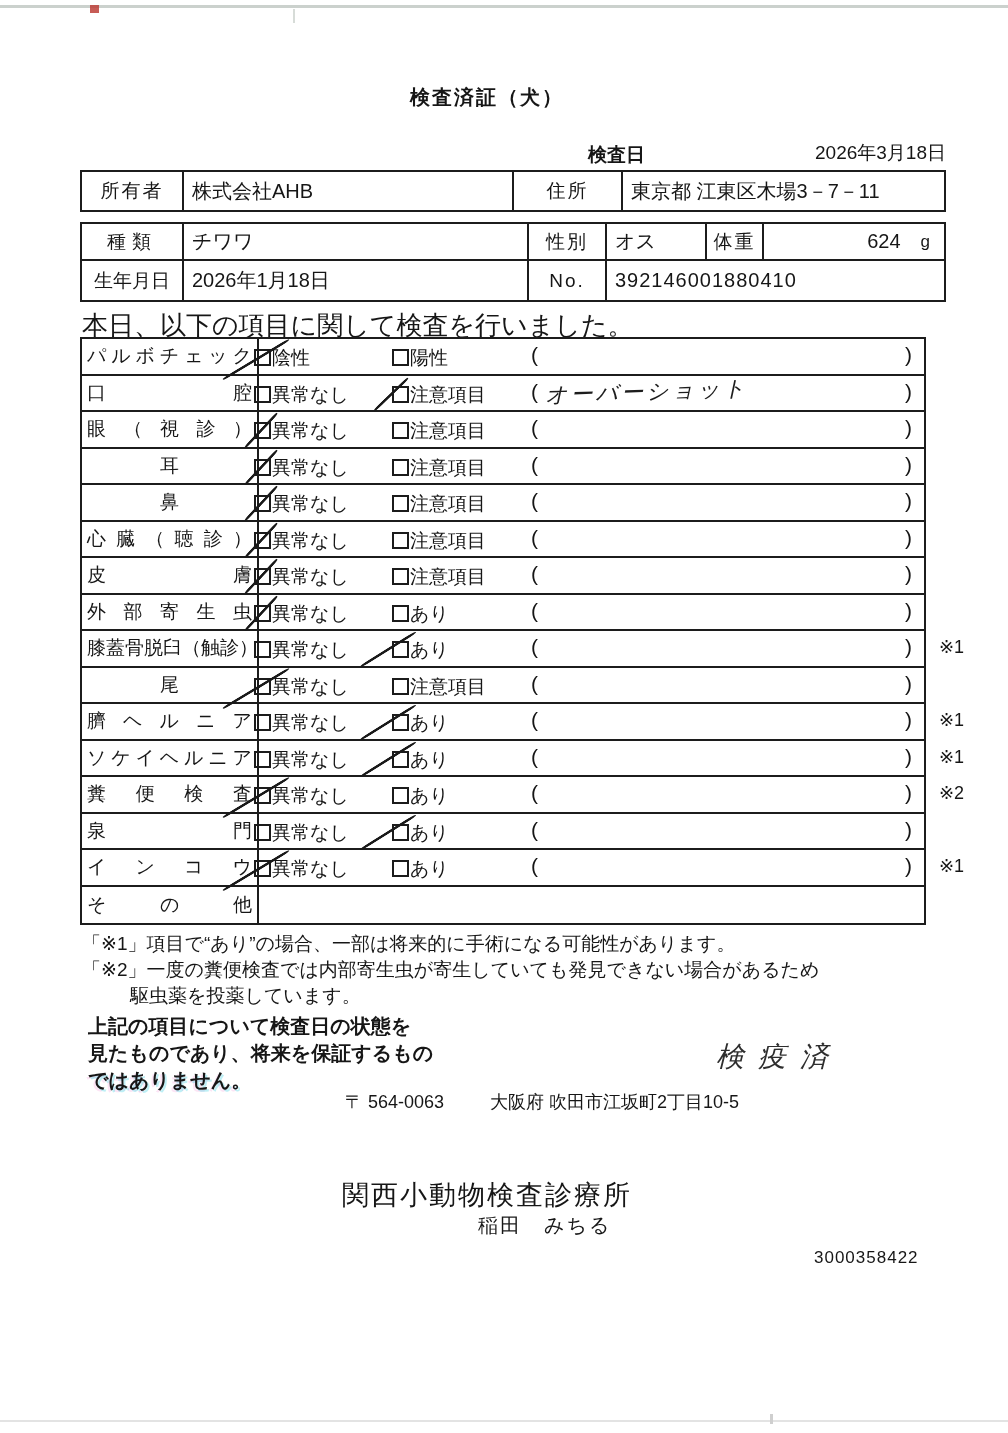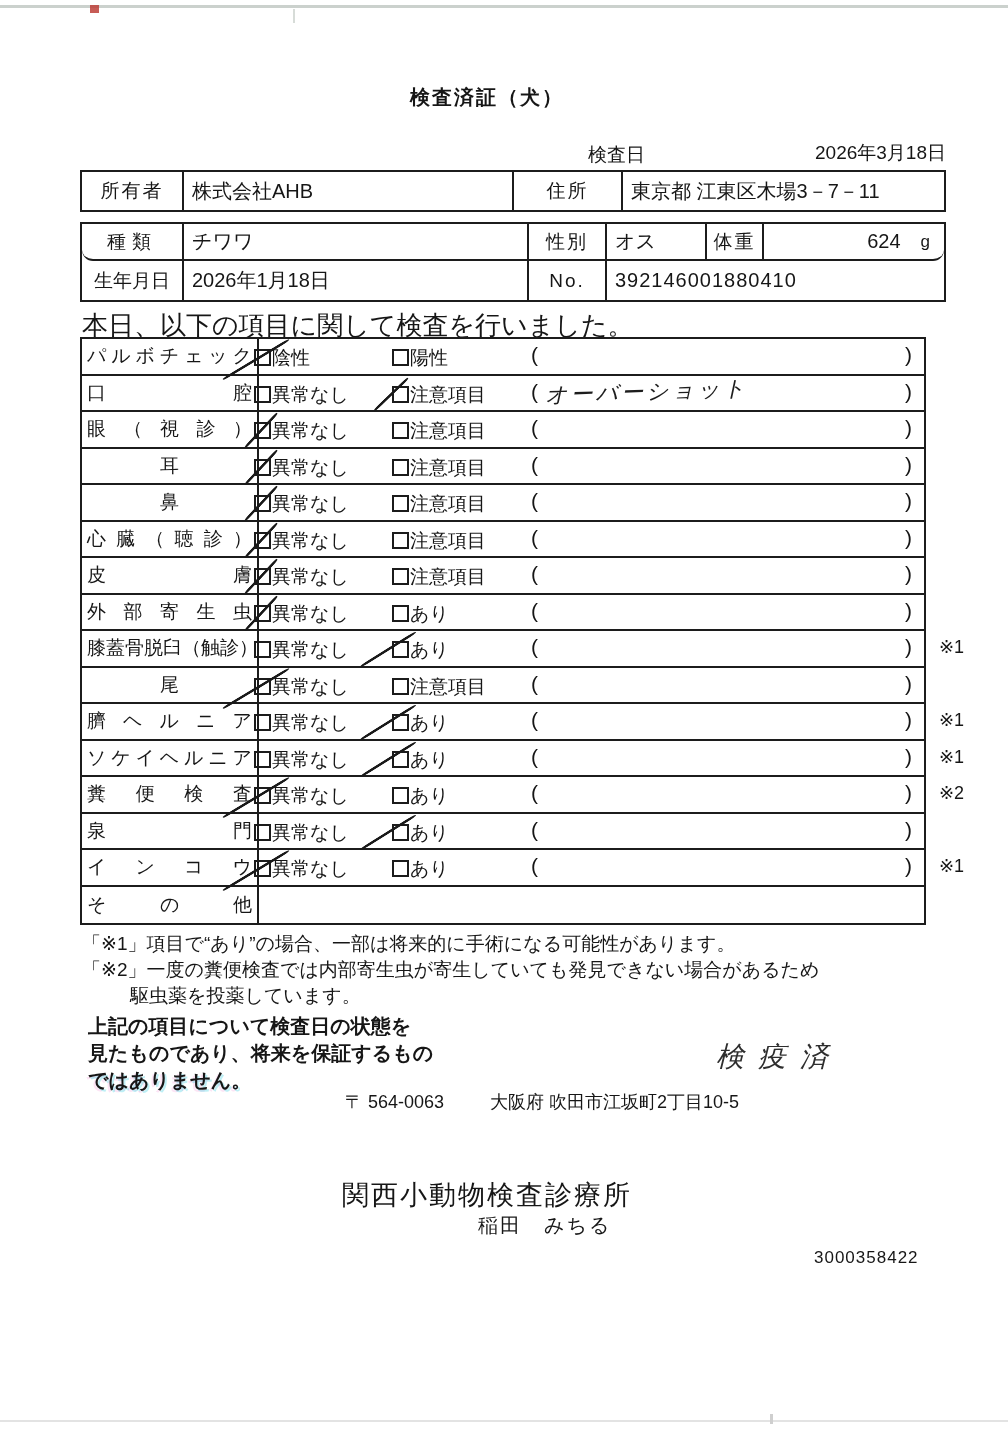--- a/index.html
+++ b/index.html
@@ -7,32 +7,32 @@
         font-family:"Liberation Sans","DejaVu Sans",sans-serif;color:#161616;overflow:hidden;}
   .abs{position:absolute;}
   
   .scan-line-top{left:0;top:5px;width:1008px;height:3px;background:#b9c2bc;opacity:.75;}
   .scan-tick-red{left:90px;top:5px;width:9px;height:8px;background:#bd4038;opacity:.85;}
   .scan-tick-gray{left:293px;top:9px;width:2px;height:14px;background:#d7dcd8;}
   .scan-line-bottom{left:0;top:1420px;width:1008px;height:2px;background:#e3e3e3;}
   .scan-tick-b{left:770px;top:1414px;width:3px;height:10px;background:#cfcfcf;}
 
   .doc-title{left:410px;top:84px;font-size:20px;font-weight:bold;letter-spacing:2px;}
-  .insp-label{left:588px;top:142px;font-size:19px;font-weight:400;}
+  .insp-label{left:588px;top:142px;font-size:19px;font-weight:700;}
   .insp-date{left:780px;top:140px;width:166px;text-align:right;font-size:19px;}
 
   
   .itable{border:2px solid #1c1c1c;display:flex;box-sizing:border-box;}
   .itable .cell{box-sizing:border-box;border-left:2px solid #1c1c1c;display:flex;align-items:center;
                 font-size:20px;padding:0 8px;white-space:nowrap;overflow:visible;}
   .itable .cell:first-child{border-left:none;}
   .cell.lab{justify-content:center;letter-spacing:2px;font-size:19px;}
   #owner-table{left:80px;top:170px;width:866px;height:42px;}
   #pet-table-wrap{left:80px;top:222px;width:866px;height:80px;border:2px solid #1c1c1c;box-sizing:border-box;}
-  .ptrow{display:flex;box-sizing:border-box;height:39px;border-radius:11px;}
+  .ptrow{display:flex;box-sizing:border-box;height:39px;}
   .ptrow.first{border-bottom:2px solid #1c1c1c;height:37px;}
   .ptrow .cell{box-sizing:border-box;border-left:2px solid #1c1c1c;display:flex;align-items:center;
                font-size:20px;padding:0 8px;white-space:nowrap;}
   .ptrow .cell:first-child{border-left:none;}
   .weight-cell{justify-content:flex-end;gap:20px;padding-right:14px !important;}
   .weight-cell .unit{font-size:17px;}
 
   .intro{left:82px;top:308px;font-size:26px;font-weight:500;}
 
   

